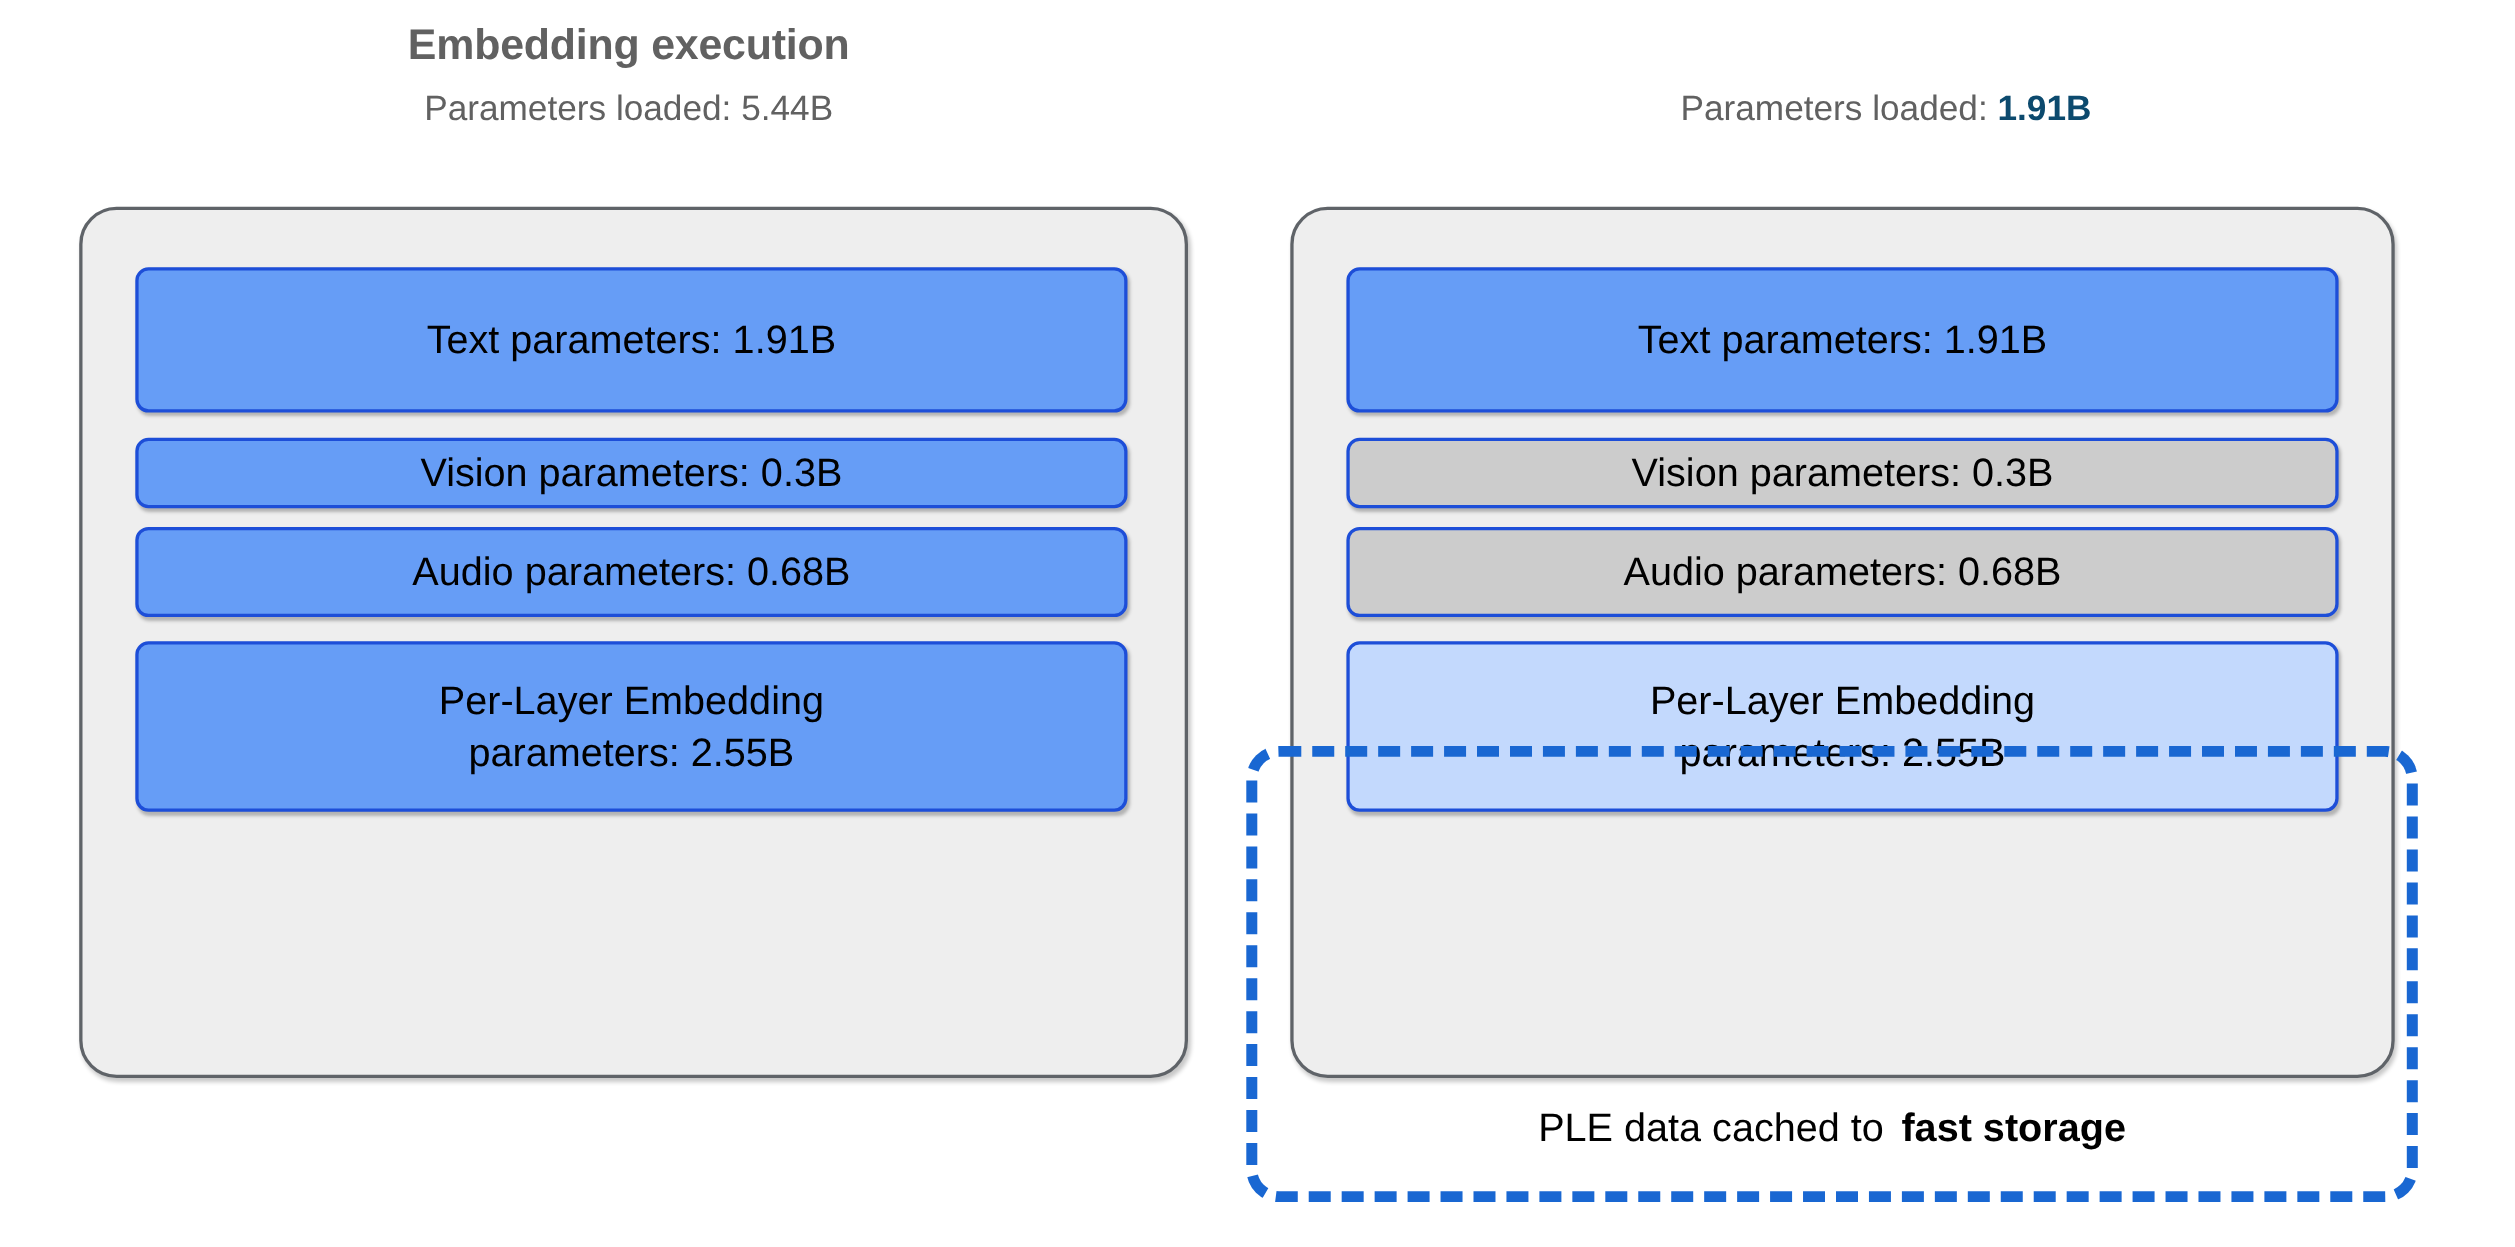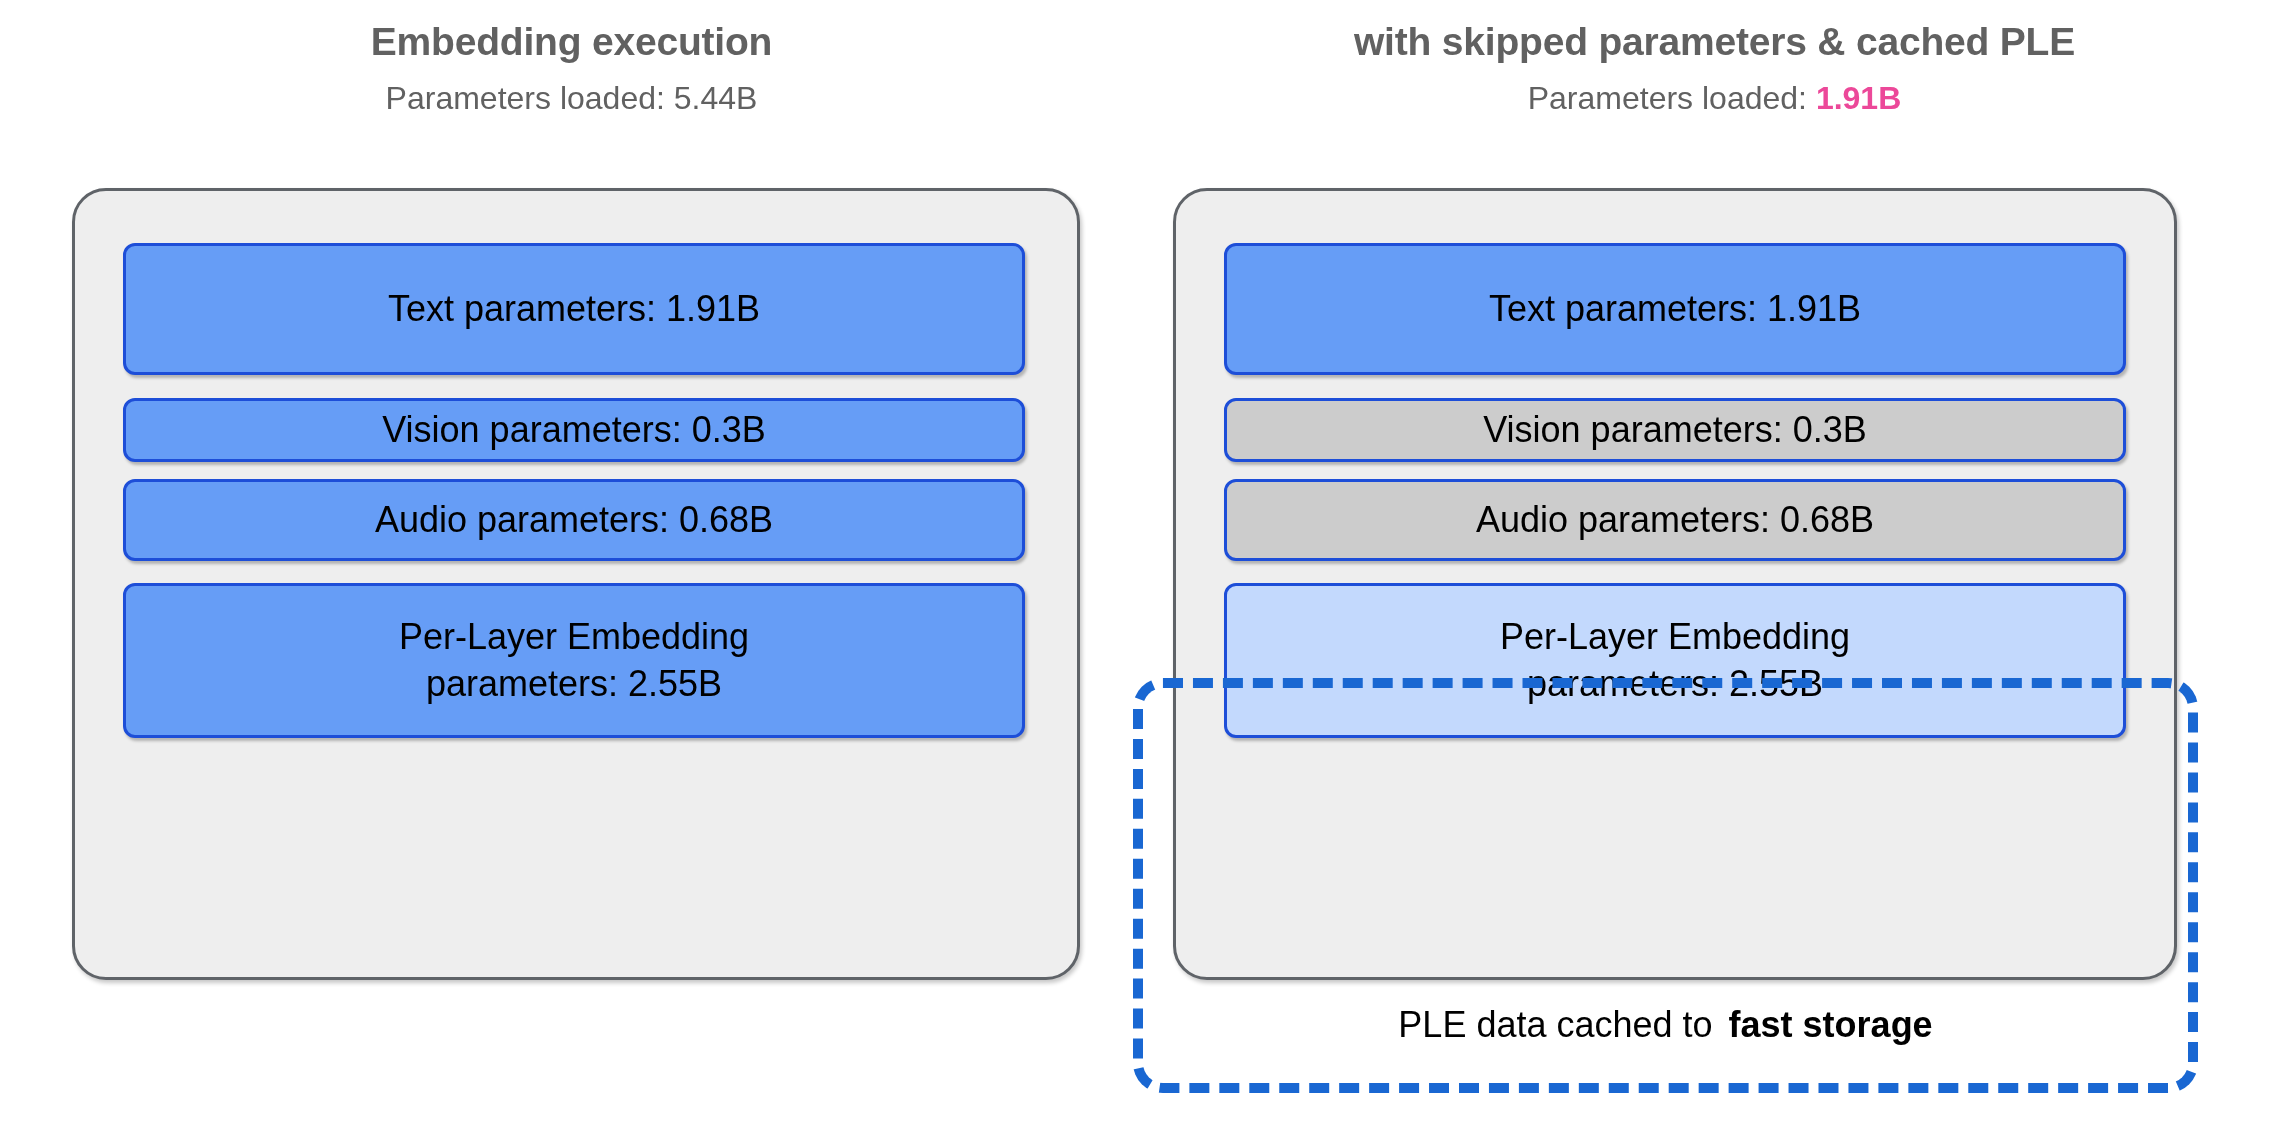--- a/index.html
+++ b/index.html
@@ -48,21 +48,21 @@
     position: absolute;
     top: 80px;
     left: 0;
     width: 100%;
     text-align: center;
     font-size: 32px;
     font-weight: normal;
     color: #616161;
     white-space: nowrap;
   }
-  .col-subtitle b { font-weight: bold; color: #ec4899; }
+  .col-subtitle b { font-weight: bold; color: #0c4a6e; }
 
   
   .panel {
     position: absolute;
     background: #eeeeee;
     border: 3px solid #5f6368;
     border-radius: 34px;
     box-sizing: border-box;
     box-shadow: 2px 3px 4px rgba(0,0,0,0.22);
   }
@@ -158,21 +158,20 @@
           <div>Per-Layer Embedding</div>
           <div>parameters: 2.55B</div>
         </div>
       </div>
 
     </div>
   </div>
 
   <div class="column" id="column-skipped">
 
-    <div class="col-title">with skipped parameters &amp; cached PLE</div>
 
     <div class="col-subtitle">
       <span>Parameters loaded: </span><b>1.91B</b>
     </div>
   </div>
 
   <div class="panel" id="panel-skipped">
 
     <div class="block blue" id="block-text-r">Text parameters: 1.91B</div>
 

